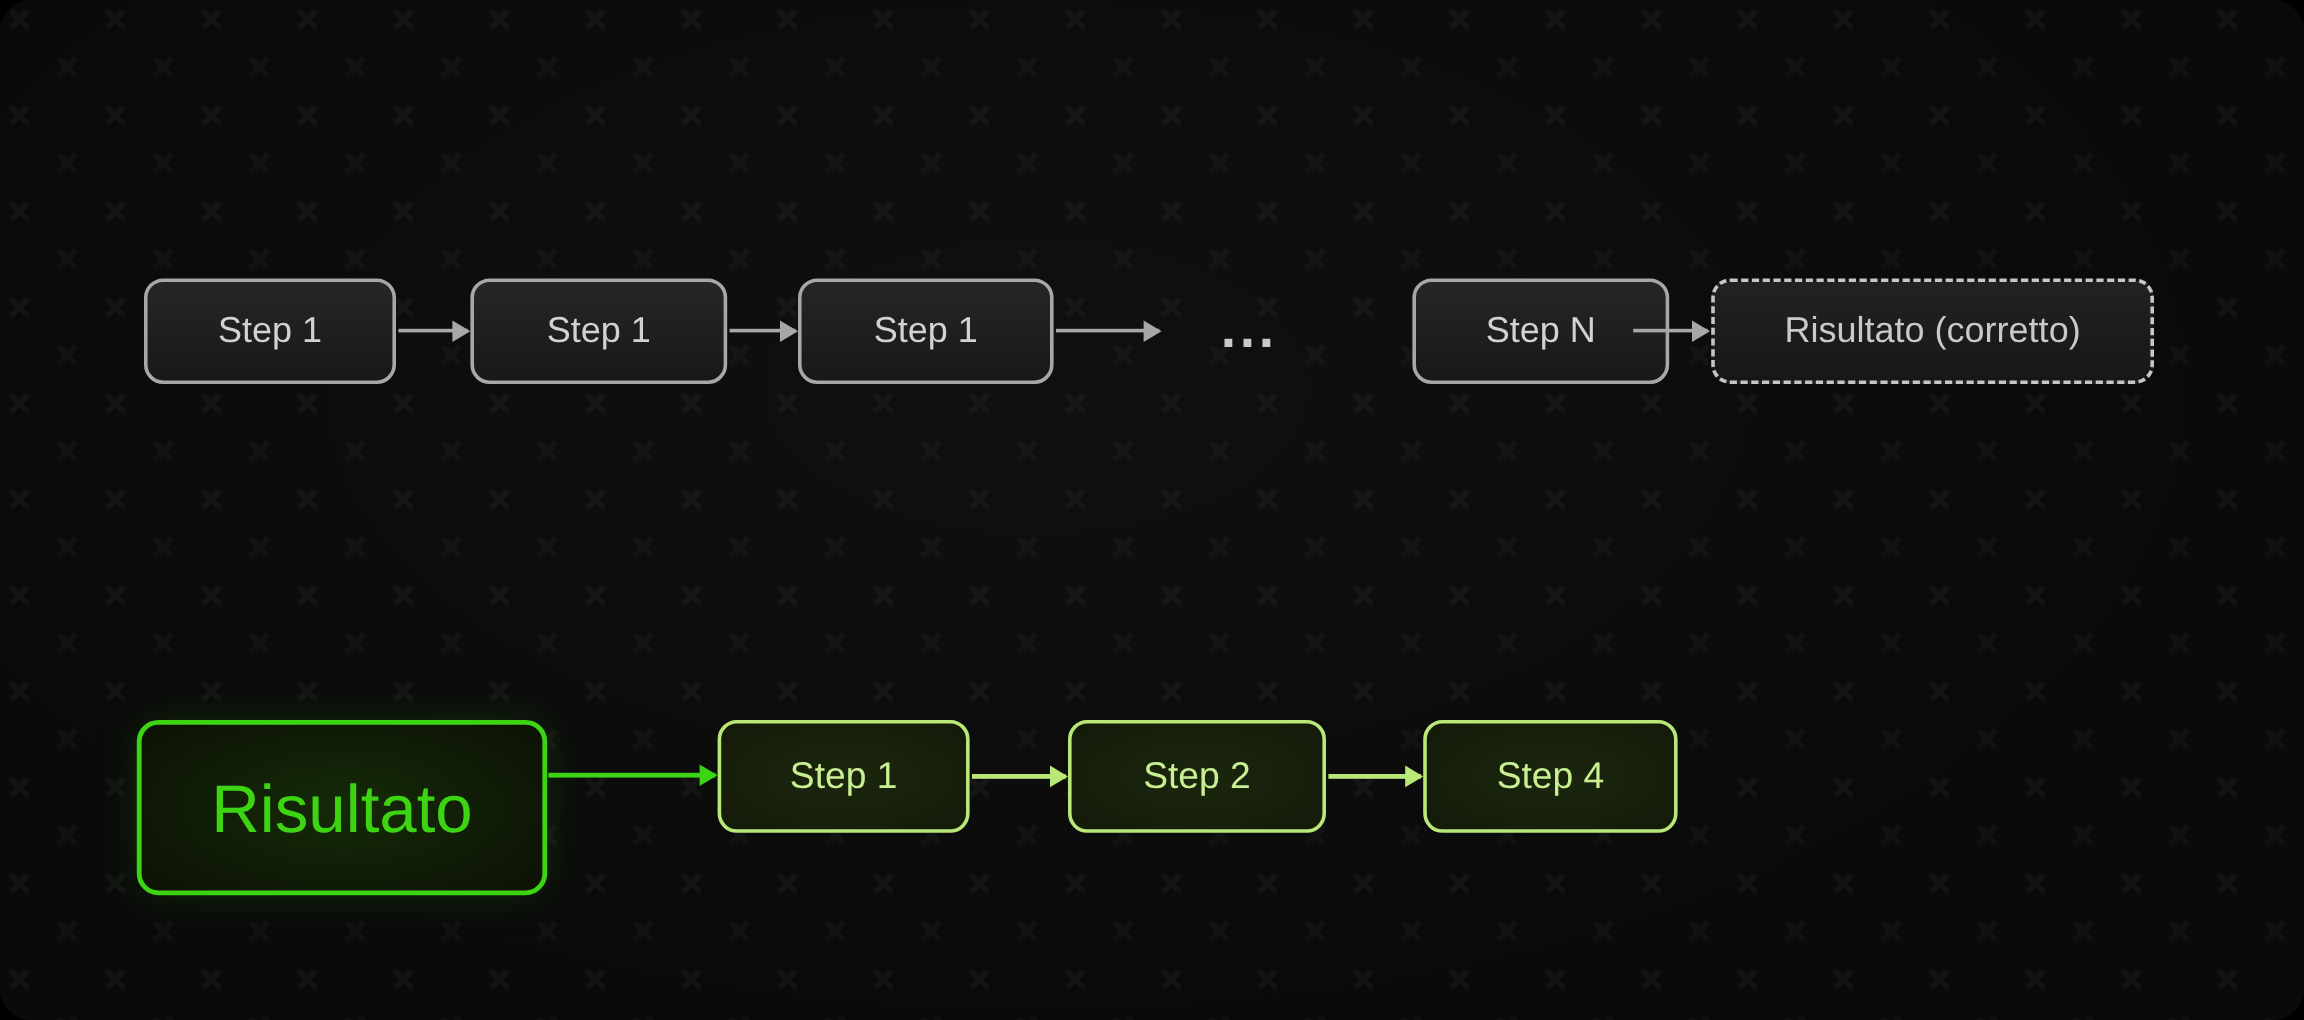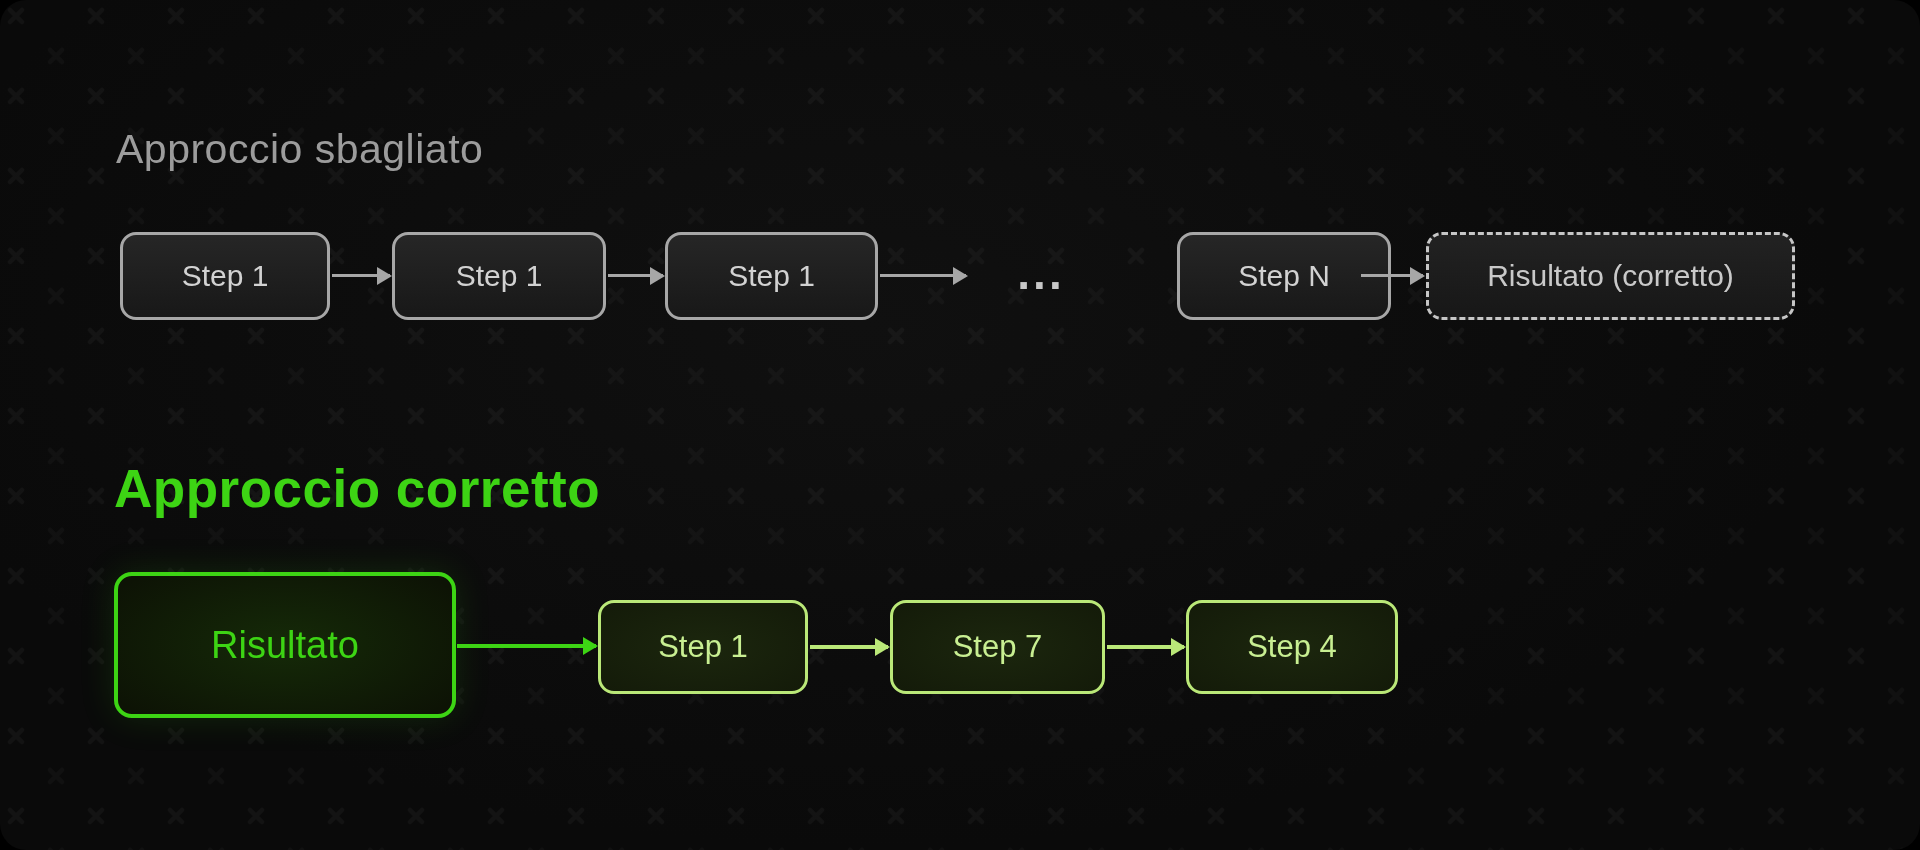--- a/index.html
+++ b/index.html
@@ -67,29 +67,29 @@
   }
   .node-dashed {
     border: 3px dashed #c6c6c6;
     background: linear-gradient(180deg, #222222 0%, #171717 100%);
     color: #c9c9c9;
   }
 
   
   .node-result {
     left: 114px;
-    top: 572px;
+    top: 600px;
     width: 342px;
     height: 146px;
     border: 4px solid #3dd414;
     border-radius: 18px;
     background: radial-gradient(260px 120px at 50% 50%, rgba(80, 210, 30, 0.12) 0%, rgba(20, 32, 8, 0.0) 80%), #0d1305;
     box-shadow: 0 0 36px rgba(61, 212, 20, 0.14);
     color: #3dd414;
-    font-size: 38px;
+    font-size: 56px;
     font-weight: 500;
   }
   .node-step-green {
     top: 600px;
     height: 94px;
     border: 3.5px solid #bae878;
     background: radial-gradient(200px 90px at 50% 50%, rgba(140, 210, 80, 0.08) 0%, rgba(0,0,0,0) 85%), #121808;
     color: #c8ef92;
     font-size: 31px;
     font-weight: 500;
@@ -138,21 +138,20 @@
   <svg class="bg-pattern" width="1920" height="850" aria-hidden="true">
     <defs>
       <pattern id="xp" width="80" height="80" patternUnits="userSpaceOnUse">
         <path d="M10 10 L22 22 M22 10 L10 22" stroke="#ffffff" stroke-opacity="0.035" stroke-width="4.5" stroke-linecap="round"></path>
         <path d="M50 50 L62 62 M62 50 L50 62" stroke="#ffffff" stroke-opacity="0.028" stroke-width="4.5" stroke-linecap="round"></path>
       </pattern>
     </defs>
     <rect width="1920" height="850" fill="url(#xp)"></rect>
   </svg>
 
-  <div class="section-title title-gray">Approccio sbagliato</div>
 
   <div class="node node-gray" style="left:120px; width:210px;">
     <span>Step 1</span>
   </div>
   <div class="arrow arrow-gray" style="left:332px; top:274px; width:58px;"></div>
 
   <div class="node node-gray" style="left:392px; width:214px;">
     <span>Step 1</span>
   </div>
   <div class="arrow arrow-gray" style="left:608px; top:274px; width:55px;"></div>
@@ -166,34 +165,33 @@
 
   <div class="node node-gray" style="left:1145px; width:214px;margin-left:32px;">
     <span>Step N</span>
   </div>
   <div class="arrow arrow-gray" style="left:1361px; top:274px; width:62px;"></div>
 
   <div class="node node-gray node-dashed" style="left:1426px; width:369px;">
     <span>Risultato (corretto)</span>
   </div>
 
-  <div class="section-title title-green">Approccio corretto</div>
 
   <div class="node node-result">
     <span>Risultato</span>
   </div>
   <div class="arrow arrow-green" style="left:457px; top:644px; width:139px;"></div>
 
   <div class="node node-step-green" style="left:598px; width:210px;">
     <span>Step 1</span>
   </div>
   <div class="arrow arrow-lightgreen" style="left:810px; top:645px; width:78px;"></div>
 
   <div class="node node-step-green" style="left:890px; width:215px;">
-    <span>Step 7</span>
+    <span>Step 2</span>
   </div>
   <div class="arrow arrow-lightgreen" style="left:1107px; top:645px; width:77px;"></div>
 
   <div class="node node-step-green" style="left:1186px; width:212px;">
     <span>Step 4</span>
   </div>
 
 </div>
 
 </body></html>

